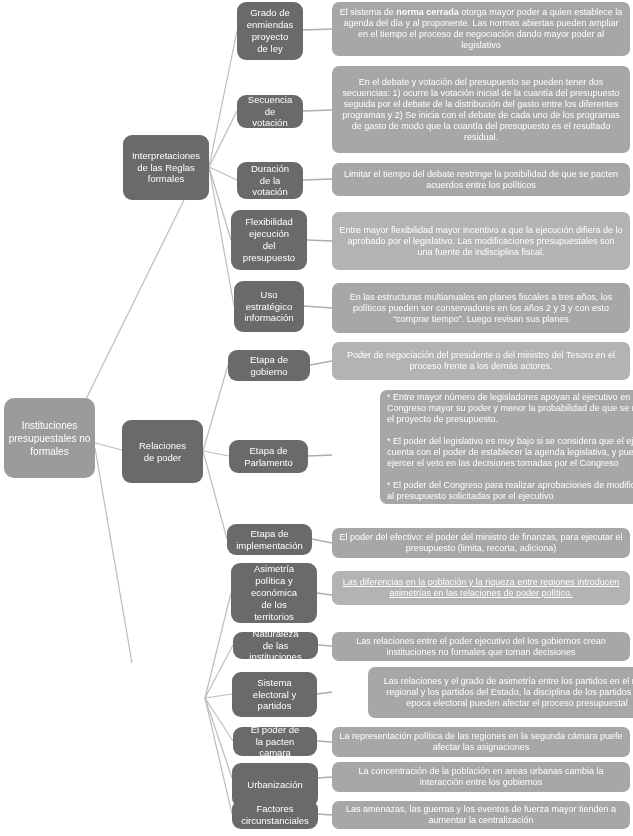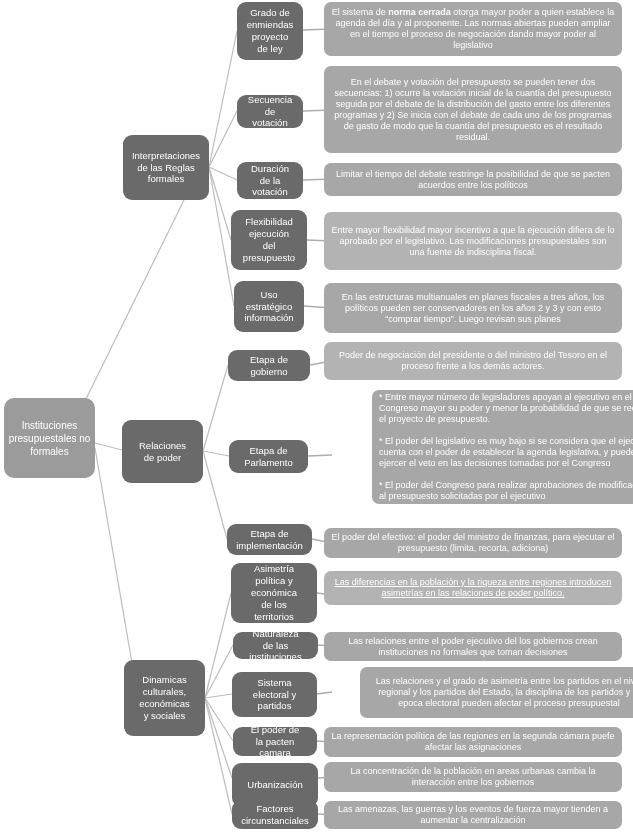--- a/index.html
+++ b/index.html
@@ -55,21 +55,21 @@
   #l6{left:228px;top:350px;width:82px;height:31px;}
   #l7{left:229px;top:440px;width:79px;height:33px;}
   #l8{left:227px;top:524px;width:85px;height:31px;}
   #l9{left:231px;top:563px;width:86px;height:60px;}
   #l10{left:233px;top:632px;width:85px;height:27px;}
   #l11{left:232px;top:672px;width:85px;height:45px;}
   #l12{left:233px;top:727px;width:84px;height:29px;}
   #l13{left:232px;top:763px;width:86px;height:44px;}
   #l14{left:232px;top:800px;width:86px;height:29px;}
 
-  .desc{left:324px;width:298px;}
+  .desc{left:332px;width:298px;}
   #d1{top:2px;height:54px;}
   #d2{top:66px;height:87px;}
   #d3{top:163px;height:33px;}
   #d4{top:212px;height:58px;}
   #d5{top:283px;height:50px;}
   #d6{top:342px;height:38px;}
   #d7{top:390px;height:114px;margin-left:48px;}
   #d8{top:528px;height:30px;}
   #d9{top:571px;height:34px;text-decoration:underline;}
   #d10{top:632px;height:29px;}
@@ -122,21 +122,20 @@
       <line x1="317" y1="694" x2="332" y2="692"></line>
       <line x1="317" y1="741" x2="332" y2="742"></line>
       <line x1="318" y1="778" x2="332" y2="777"></line>
       <line x1="318" y1="814" x2="332" y2="815"></line>
     </g>
   </svg>
 
   <div class="box rootnode" id="root">Instituciones presupuestales no formales</div>
   <div class="box dark" id="b1">Interpretaciones de las Reglas formales</div>
   <div class="box dark" id="b2">Relaciones de poder</div>
-  <div class="box dark" id="b3">Dinamicas culturales, económicas y sociales</div>
 
   <div class="box dark" id="l1">Grado de enmiendas proyecto de ley</div>
   <div class="box dark" id="l2">Secuencia de votación</div>
   <div class="box dark" id="l3">Duración de la votación</div>
   <div class="box dark" id="l4">Flexibilidad ejecución del presupuesto</div>
   <div class="box dark" id="l5">Uso estratégico información</div>
   <div class="box dark" id="l6">Etapa de gobierno</div>
   <div class="box dark" id="l7">Etapa de Parlamento</div>
   <div class="box dark" id="l8">Etapa de implementación</div>
   <div class="box dark" id="l9">Asimetría política y económica de los territorios</div>

